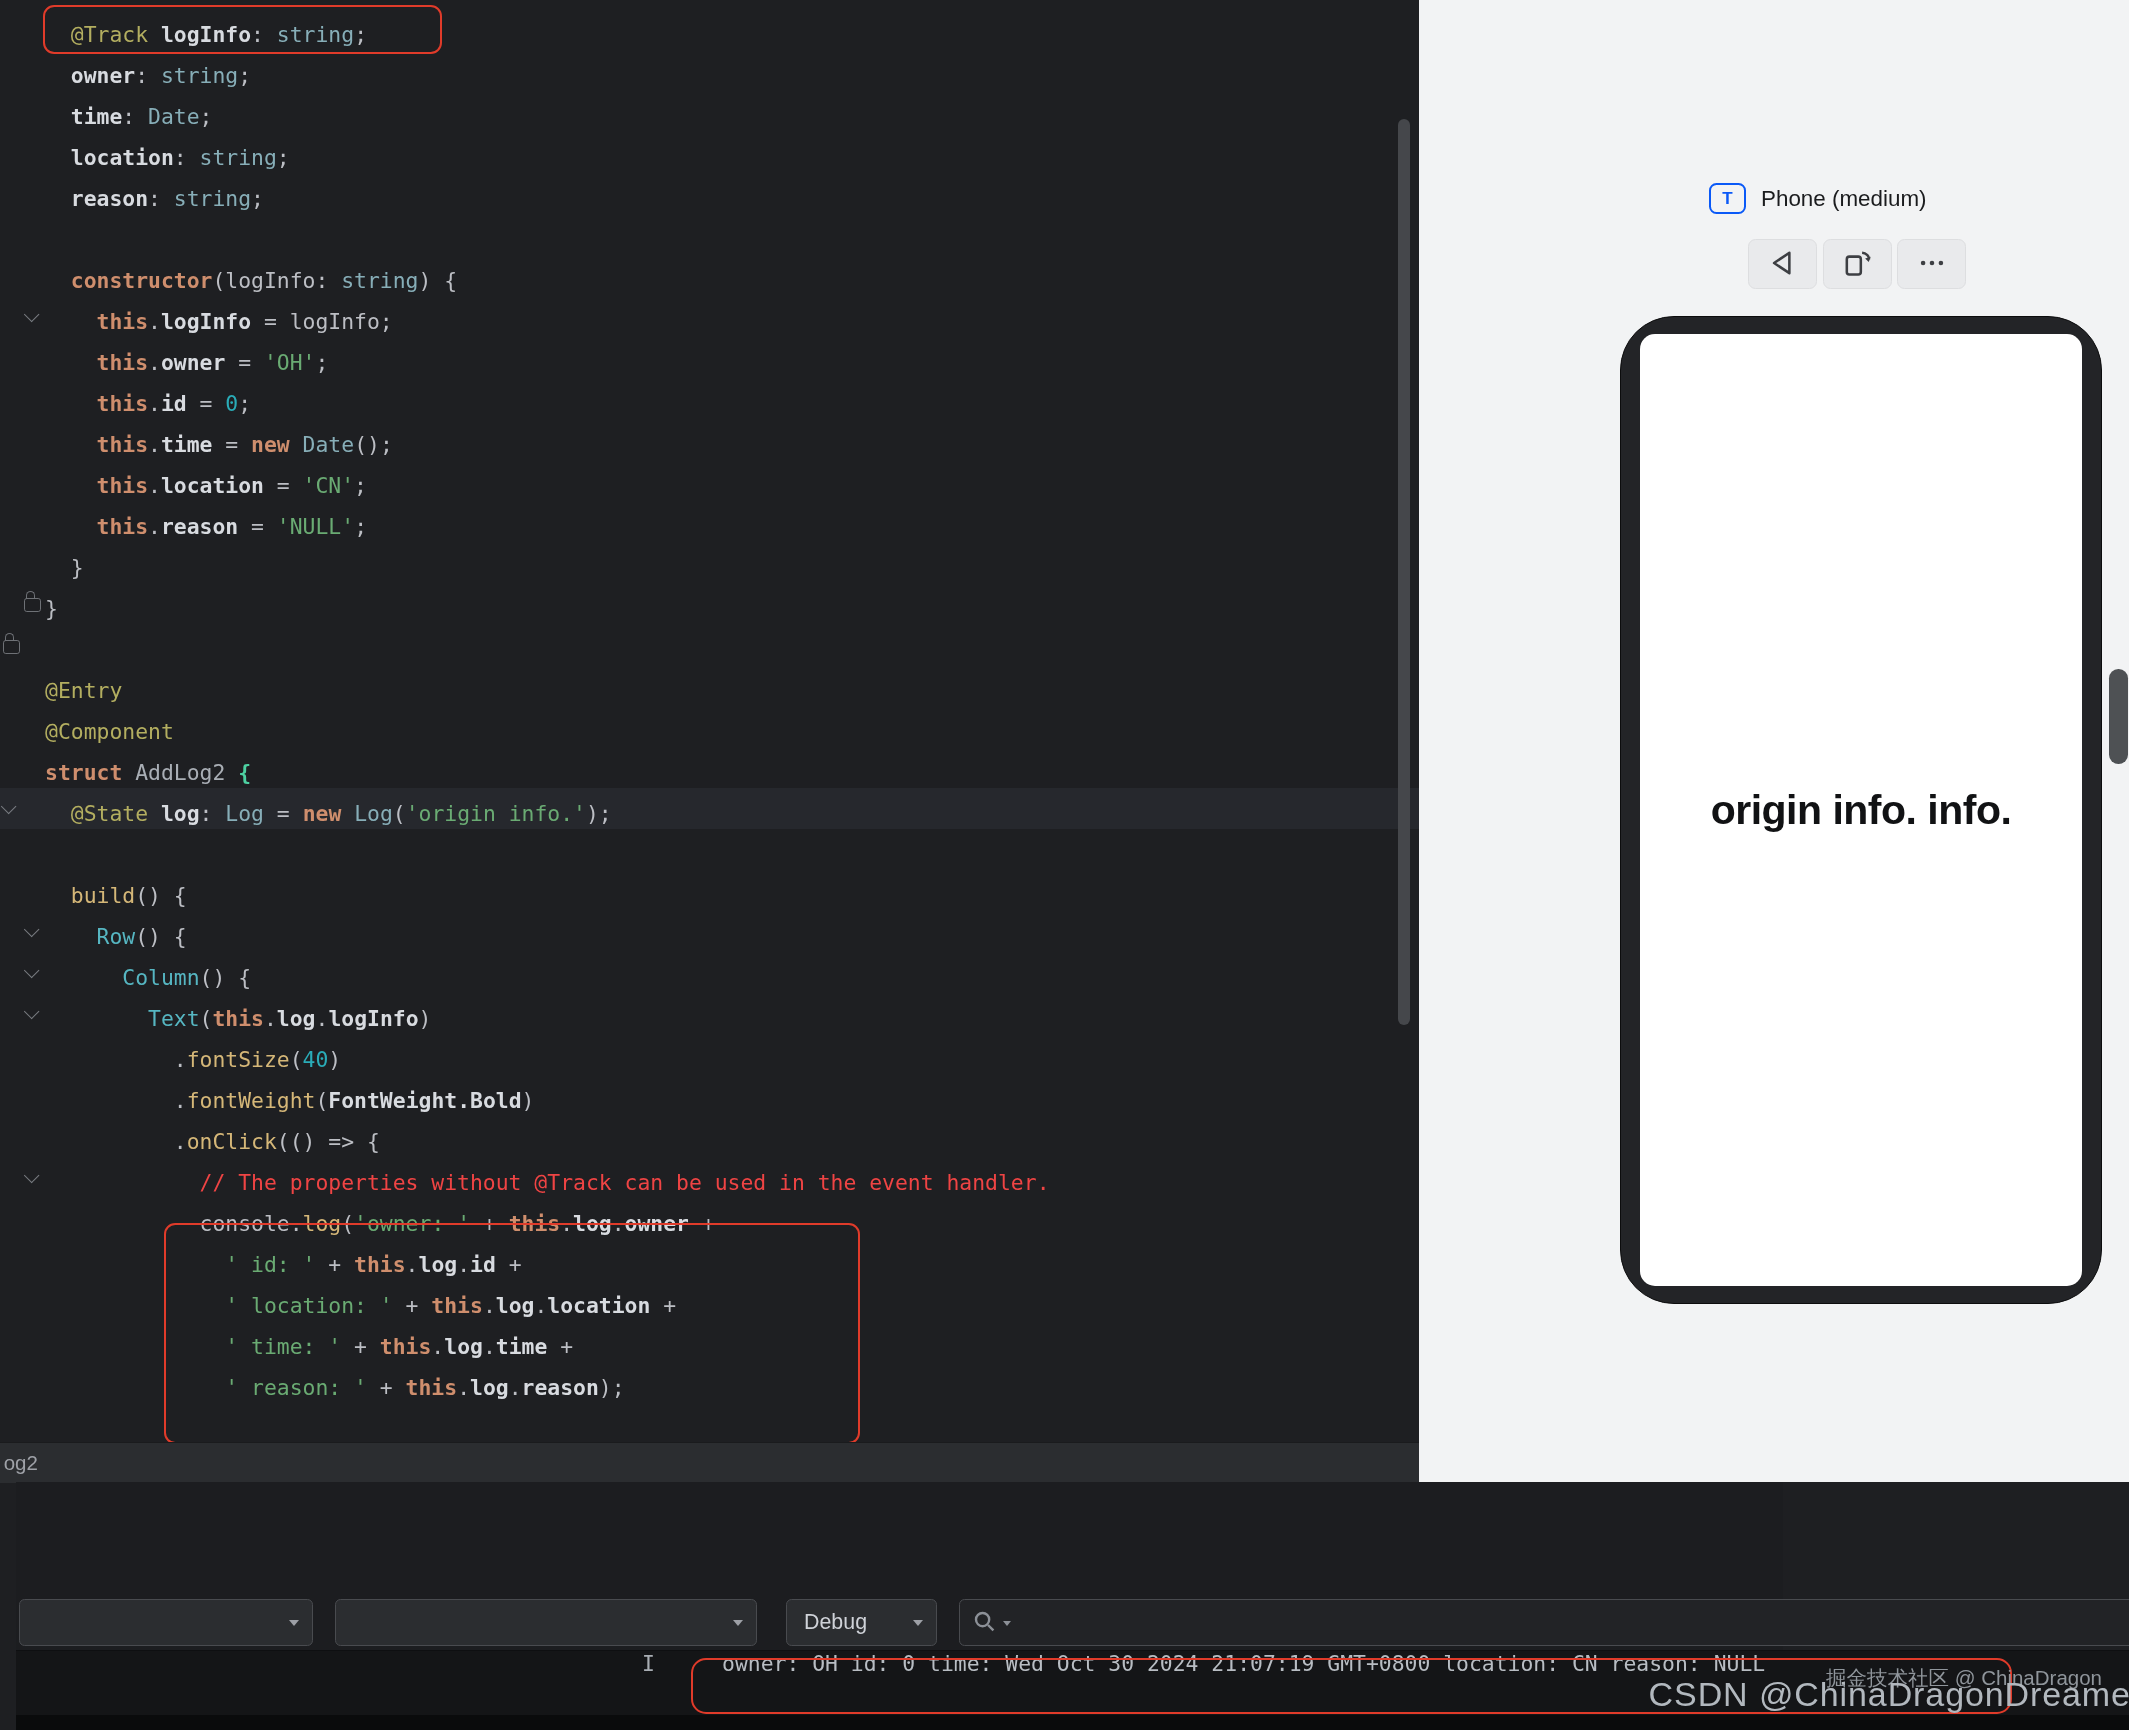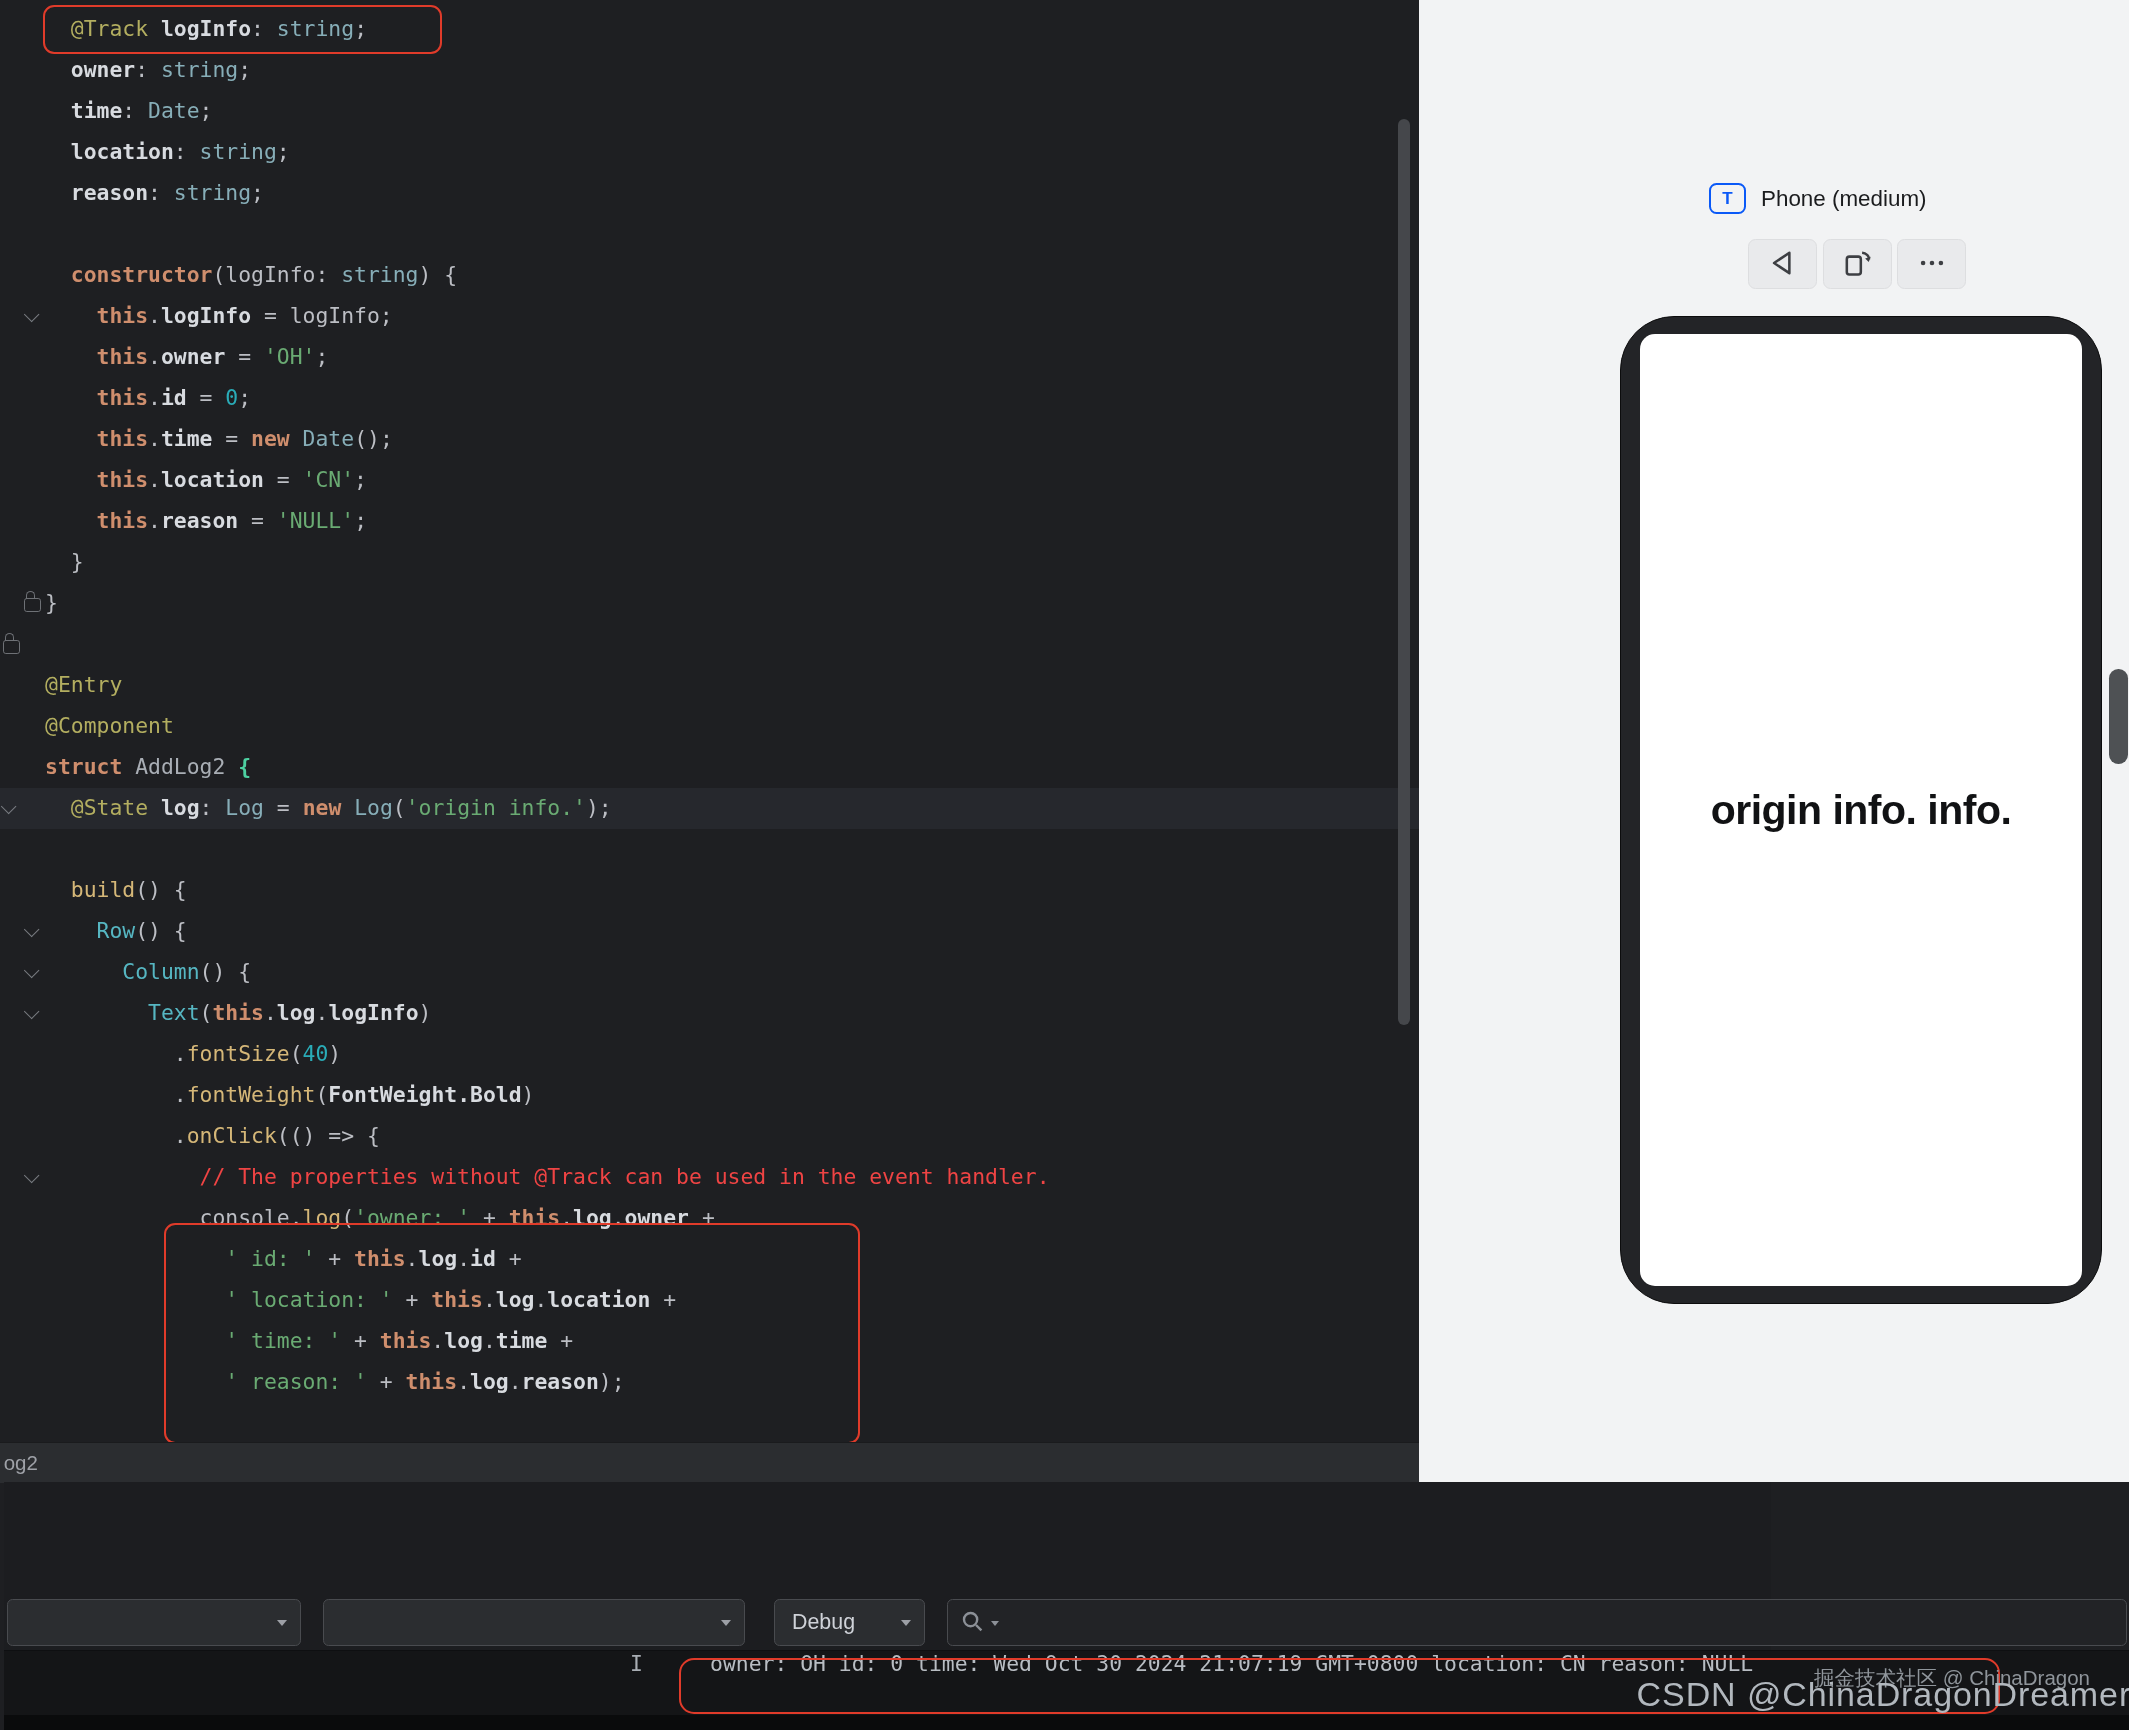--- a/index.html
+++ b/index.html
@@ -1,21 +1,21 @@
 <!DOCTYPE html>
 <html style="font-size:15px"><head>
 <meta charset="utf-8">
 <style>
   html,body{margin:0;padding:0;background:#000;}
   .app{position:relative;width:2129px;height:1730px;overflow:hidden;background:#1e1f22;font-family:"Liberation Sans",sans-serif;}
 
   
   .editor{position:absolute;left:0;top:0;width:1419px;height:1442px;background:#1e1f22;overflow:hidden;}
   .cur-line{position:absolute;left:0;top:788px;width:1419px;height:41px;background:#26282d;}
-  .code{position:absolute;left:0;top:8px;right:0;font:500 21.4px/41px "DejaVu Sans Mono","Liberation Mono",monospace;color:#bcbec4;}
+  .code{position:absolute;left:0;top:14px;right:0;font:500 21.4px/41px "DejaVu Sans Mono","Liberation Mono",monospace;color:#bcbec4;}
   .line{height:41px;white-space:pre;padding-left:45px;}
   .tk-ann{color:#b3ae60;}
   .tk-kw{color:#cf8e6d;font-weight:700;}
   .tk-def{color:#d5b778;}
   .tk-type{color:#87aeb8;}
   .tk-comp{color:#56b6c2;}
   .tk-str{color:#6aab73;}
   .tk-num{color:#2aacb8;}
   .tk-com{color:#ef4444;}
   .tk-pln{color:#bcbec4;}
@@ -41,21 +41,21 @@
   .dev-icon i{font-style:normal;font-weight:700;font-size:17px;color:#0a59f7;}
   .dev-label{position:absolute;left:342px;top:183px;line-height:31px;font-size:22.4px;font-weight:500;color:#1b1c1e;}
   .pv-toolbar{position:absolute;left:329px;top:239px;display:flex;gap:5.6px;}
   .pv-btn{width:69px;height:50px;background:#e9eaec;border:0.9px solid #dddee0;border-radius:7.5px;display:flex;align-items:center;justify-content:center;box-sizing:border-box;}
   .phone{position:absolute;left:201px;top:316px;width:482px;height:988px;background:#232427;border-radius:54px;border:0.9px solid #0c0c0d;box-sizing:border-box;}
   .screen{position:absolute;left:18.6px;top:17px;right:18.6px;bottom:17px;background:#ffffff;border-radius:15px;display:flex;align-items:center;justify-content:center;}
   .screen-text{font-size:41px;font-weight:700;color:#111214;letter-spacing:-0.5px;}
   .pv-scroll{position:absolute;left:690px;top:669px;width:18.6px;height:95px;background:#4e5154;border-radius:9.3px;}
 
   
-  .bottom{position:absolute;left:4px;top:1482px;width:1767px;height:248px;background:#1c1d20;}
+  .bottom{position:absolute;left:16px;top:1482px;width:1767px;height:248px;background:#1c1d20;}
   .combo{position:absolute;top:117px;height:47px;background:#2b2d30;border:0.9px solid #494b4f;border-radius:5.6px;box-sizing:border-box;}
   #combo1{left:2.8px;width:294px;}
   #combo2{left:319px;width:422px;}
   #comboDebug{left:770px;width:151px;}
   .combo-val{position:absolute;left:17px;top:0;line-height:45px;font-size:21.4px;color:#cfd2d8;}
   .caret{position:absolute;right:13px;top:50%;margin-top:-2.8px;width:0;height:0;border-left:5.6px solid transparent;border-right:5.6px solid transparent;border-top:6.5px solid #9da0a6;}
   .search{position:absolute;left:943px;top:117px;width:1180px;height:47px;background:#222326;border:0.9px solid #494b4f;border-radius:5.6px;box-sizing:border-box;}
   .search-ico{position:absolute;left:13px;top:10.3px;}
   .search-caret{position:absolute;left:43px;top:50%;margin-top:-1.9px;width:0;height:0;border-left:4.7px solid transparent;border-right:4.7px solid transparent;border-top:5.6px solid #8c9097;}
   .console-row{position:absolute;left:0;top:168px;width:2129px;height:65px;background:#141517;border-top:0.9px solid #0e0f11;}

